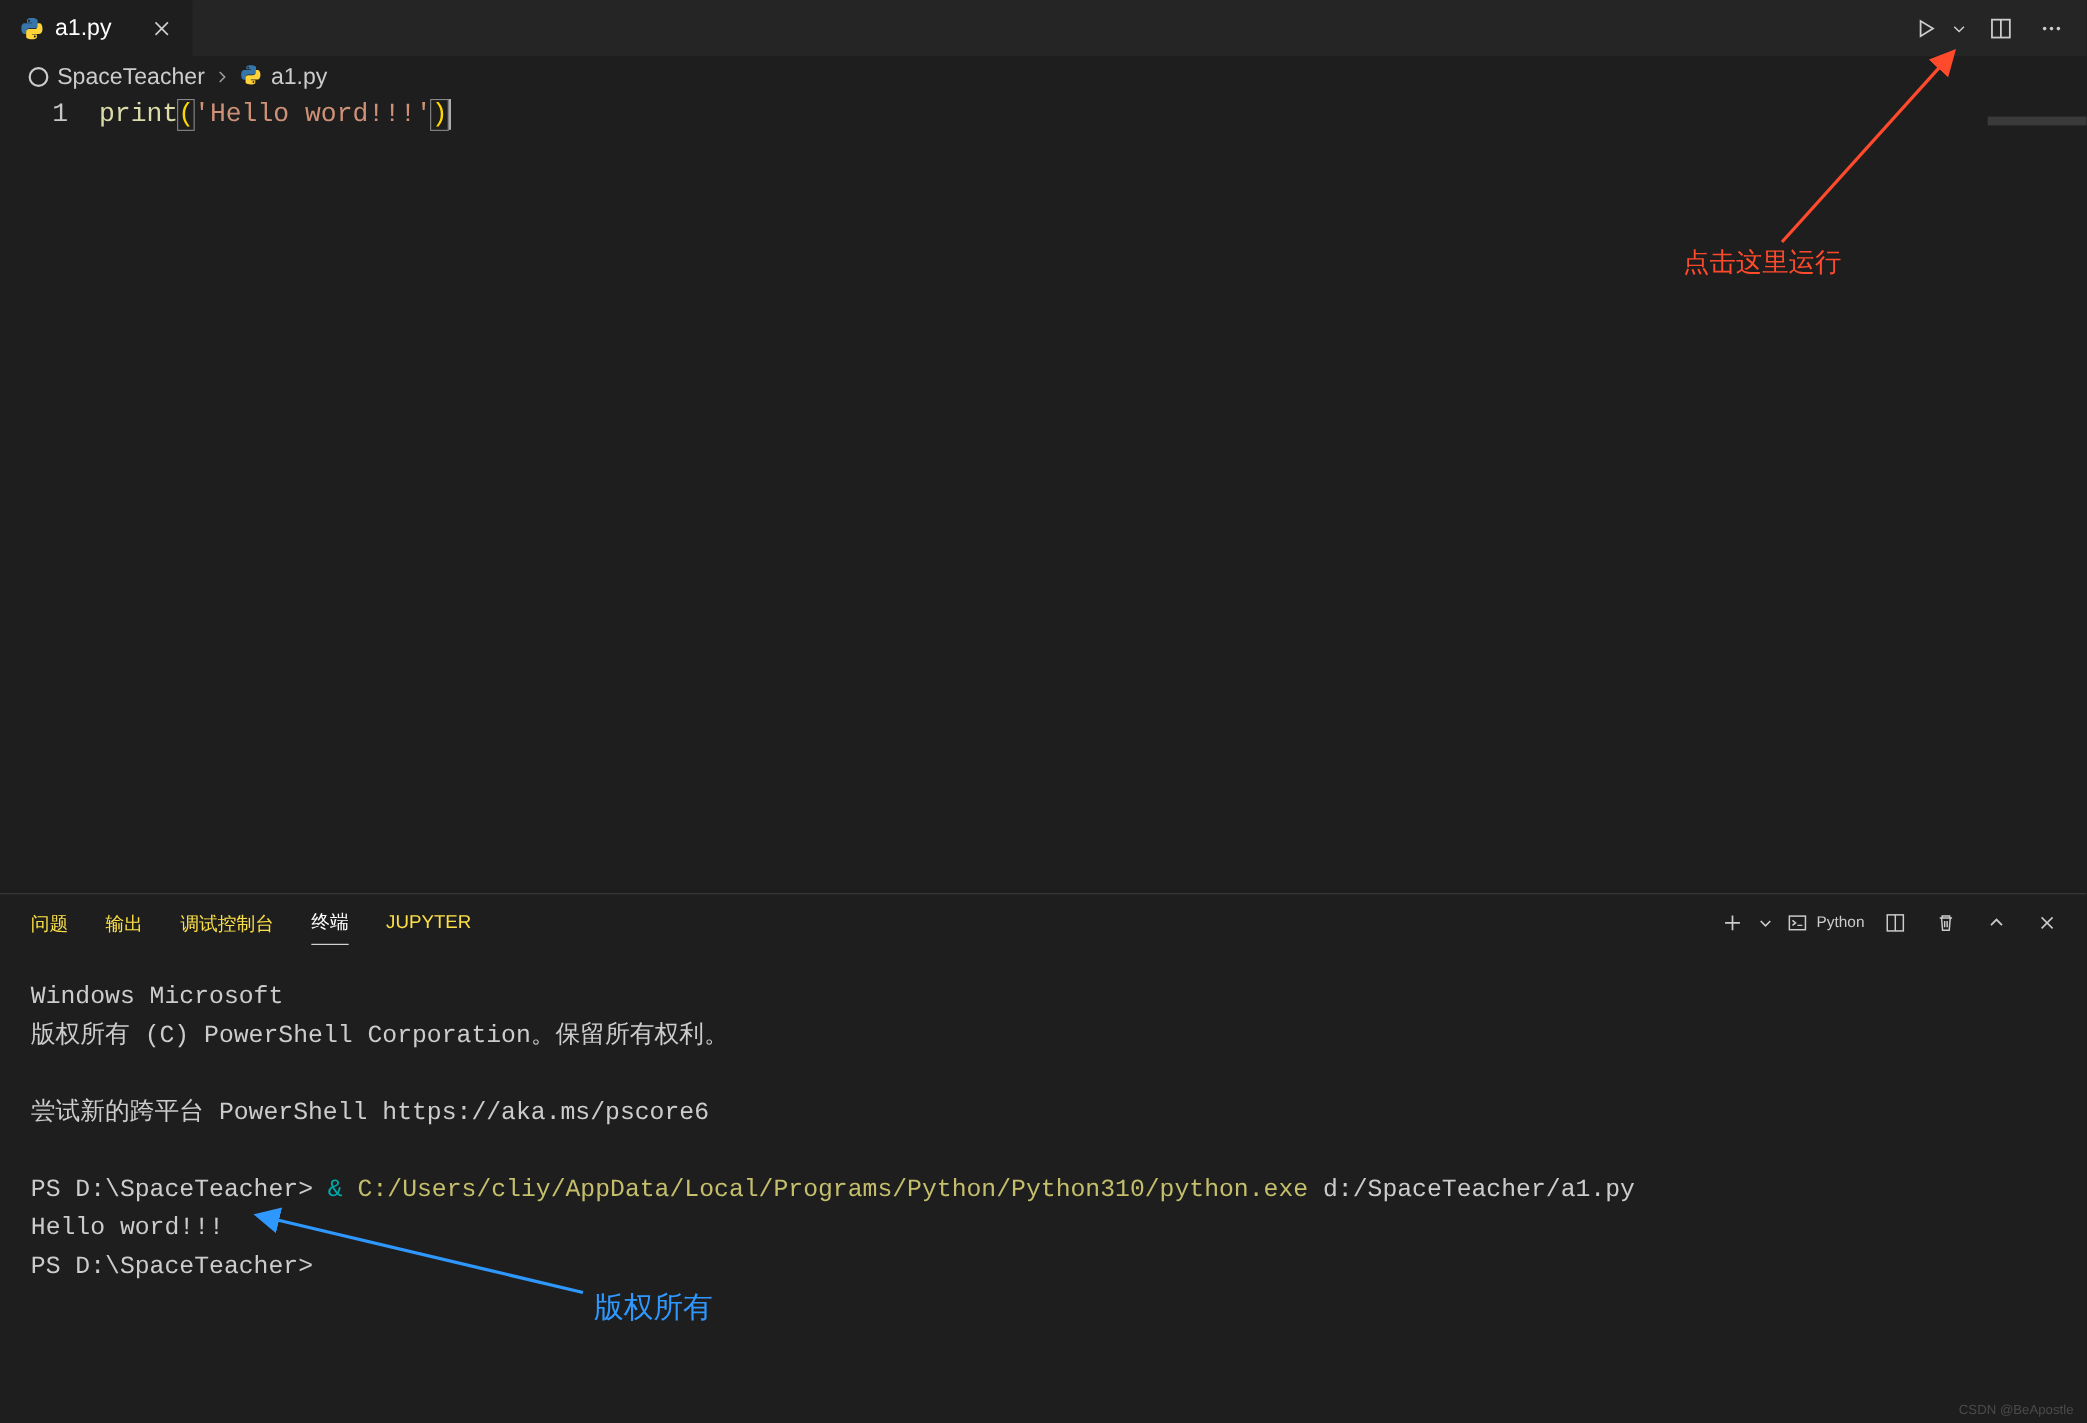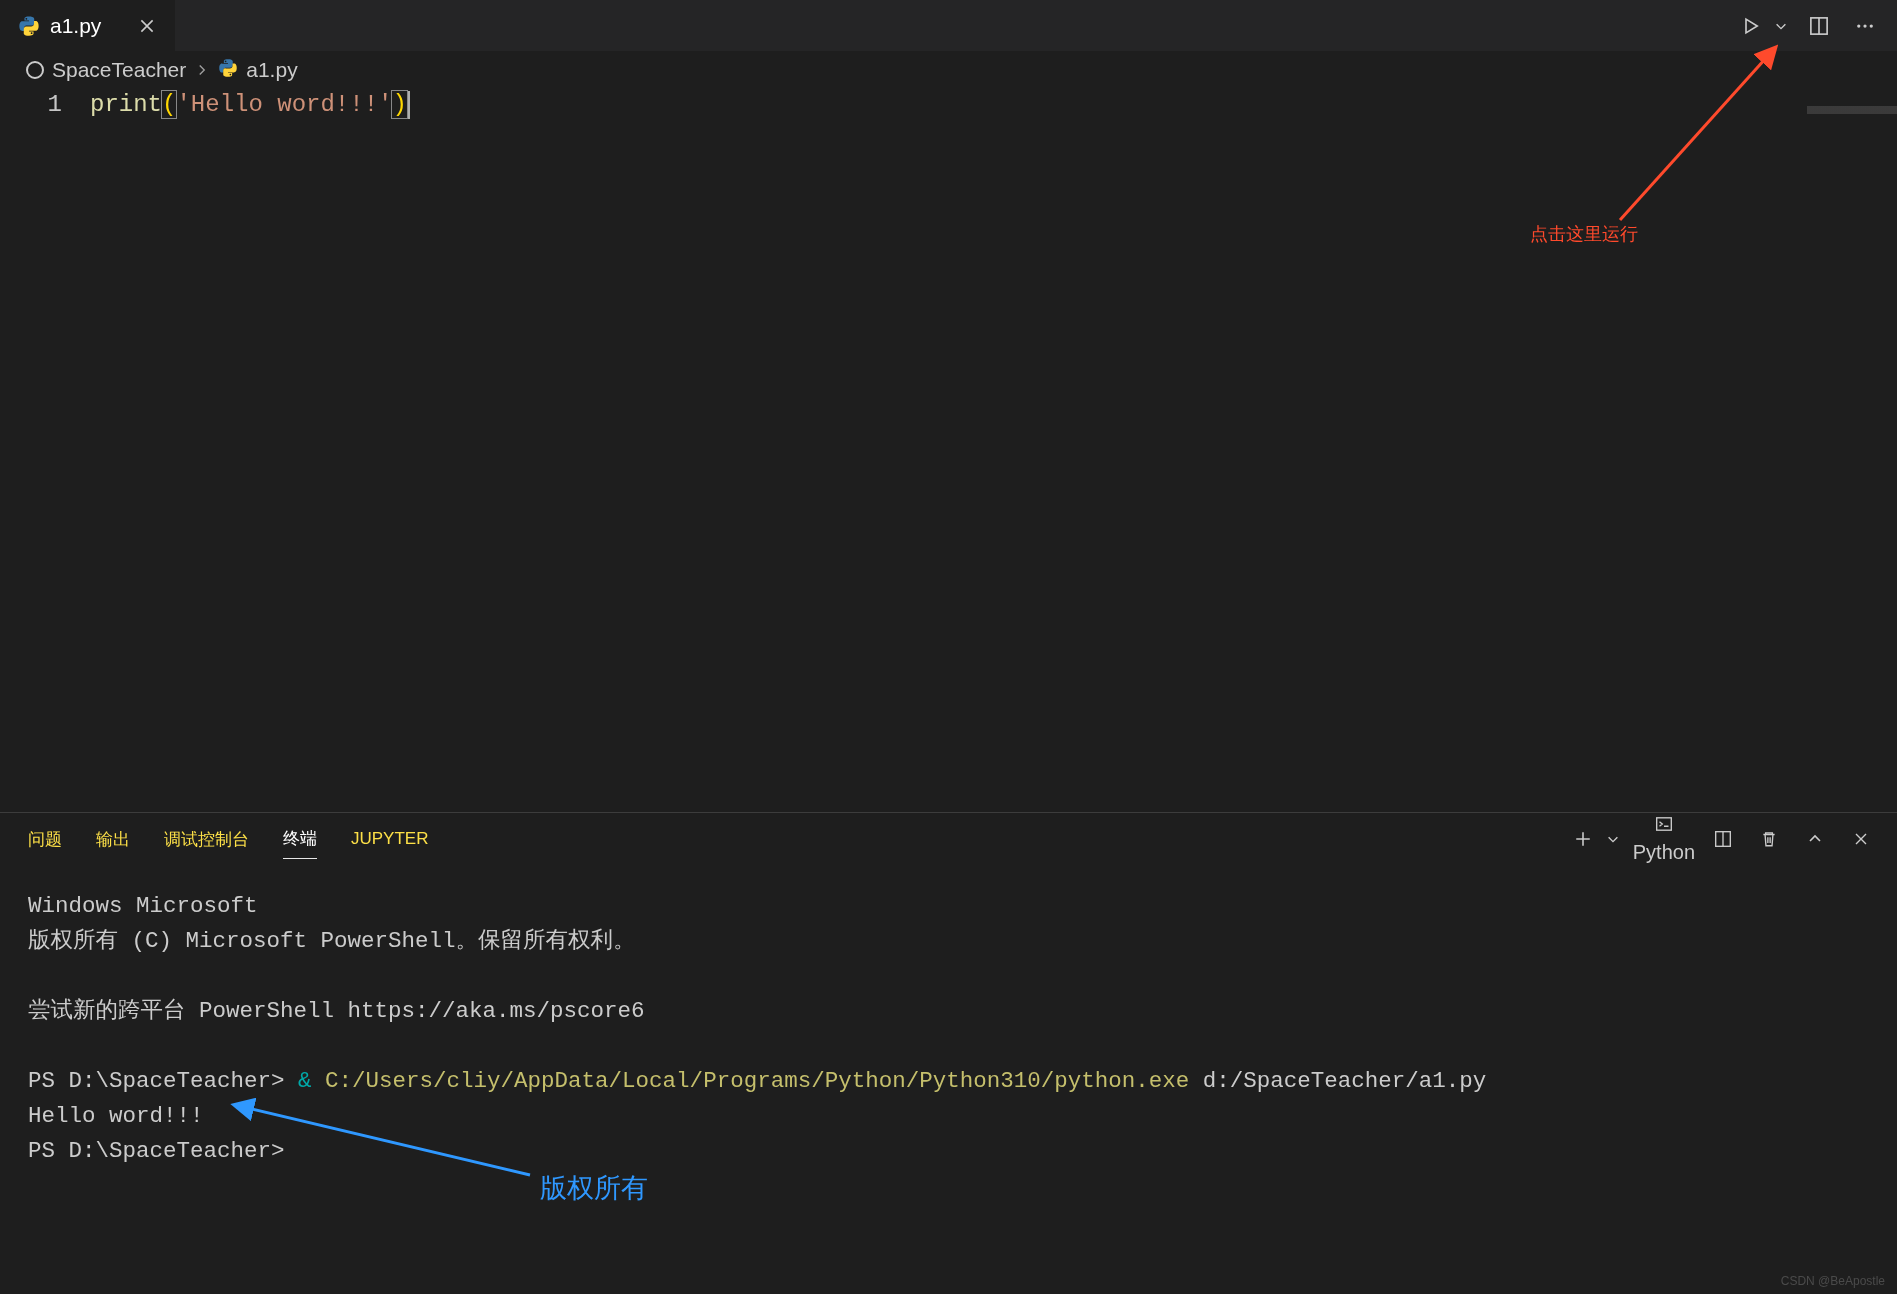--- a/index.html
+++ b/index.html
@@ -142,23 +142,22 @@
   color: #8a8a8a;
   font-size: 17px;
 }
 .ptab { padding: 8px 0; color: #fde047; }
 .ptab.active { color: #ffffff; border-bottom: 1.5px solid #e7e7e7; }
 .panel-actions {
   display: flex; align-items: center; gap: 10px;
   color: #cccccc; font-size: 18px;
 }
 .panel-actions .shell-label {
-  display: flex; align-items: center; gap: 8px;
-  font-size: 20px;
-  flex-direction: column;
+  display: flex; gap: 8px;
+  font-size: 14px;
 }
 
 .terminal-body {
   padding: 24px 30px 0 28px;
   font-family: Consolas, "Courier New", monospace;
   font-size: 22.5px;
   line-height: 35px;
   color: #cccccc;
   white-space: pre-wrap;
 }
@@ -171,21 +170,21 @@
   color: #6e6e6e;
   font-size: 12px;
   opacity: .55;
 }
 
 
 .anno-red-label {
   position: absolute;
   left: 1530px; top: 222px;
   color: #ff4a2c;
-  font-size: 18px;
+  font-size: 24px;
   font-weight: 500;
 }
 .anno-red-arrow {
   position: absolute;
   left: 1590px; top: 40px;
   width: 200px; height: 190px;
   pointer-events: none;
 }
 .anno-blue-label {
   position: absolute;
@@ -325,21 +324,21 @@
       </span>
       <span class="icon-btn">
         <svg width="16" height="16" viewBox="0 0 16 16">
             <path stroke="#cccccc" stroke-width="1.4" d="M3 3l10 10M13 3L3 13"></path>
           </svg>
       </span>
     </div>
   </div>
 
   <div class="terminal-body"><span>Windows Microsoft</span>
-<span>版权所有 (C) Microsoft PowerShell。保留所有权利。</span>
+<span>版权所有 (C) PowerShell Corporation。保留所有权利。</span>
 <span></span>
 <span>尝试新的跨平台 PowerShell https://aka.ms/pscore6</span>
 <span></span>
 <span>PS D:\SpaceTeacher&gt; </span><span class="cyan">&amp;</span><span class="yellow"> C:/Users/cliy/AppData/Local/Programs/Python/Python310/python.exe</span><span> d:/SpaceTeacher/a1.py</span>
 <span>Hello word!!!</span>
 <span>PS D:\SpaceTeacher&gt;</span></div>
 
   <div class="watermark-csdn">CSDN @BeApostle</div>
 </div>
 

